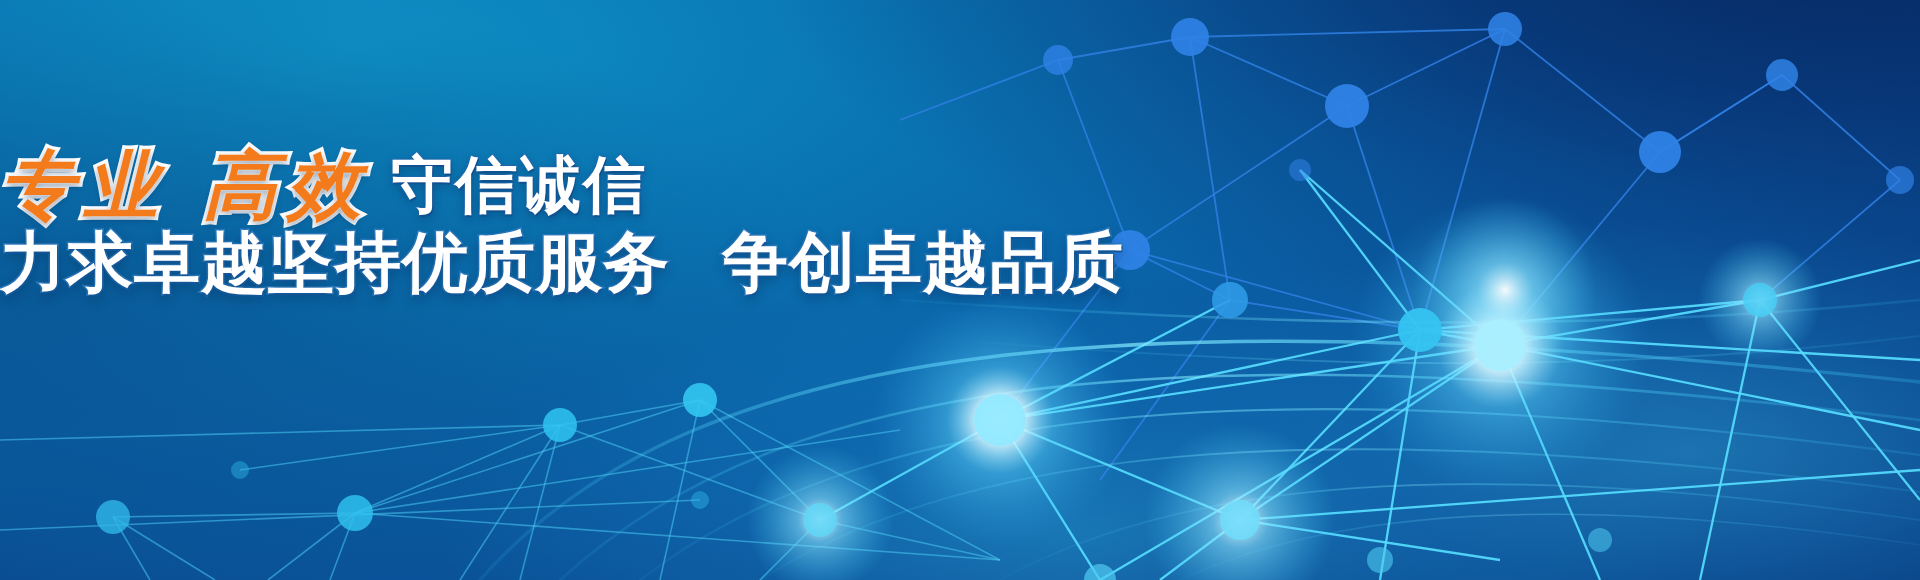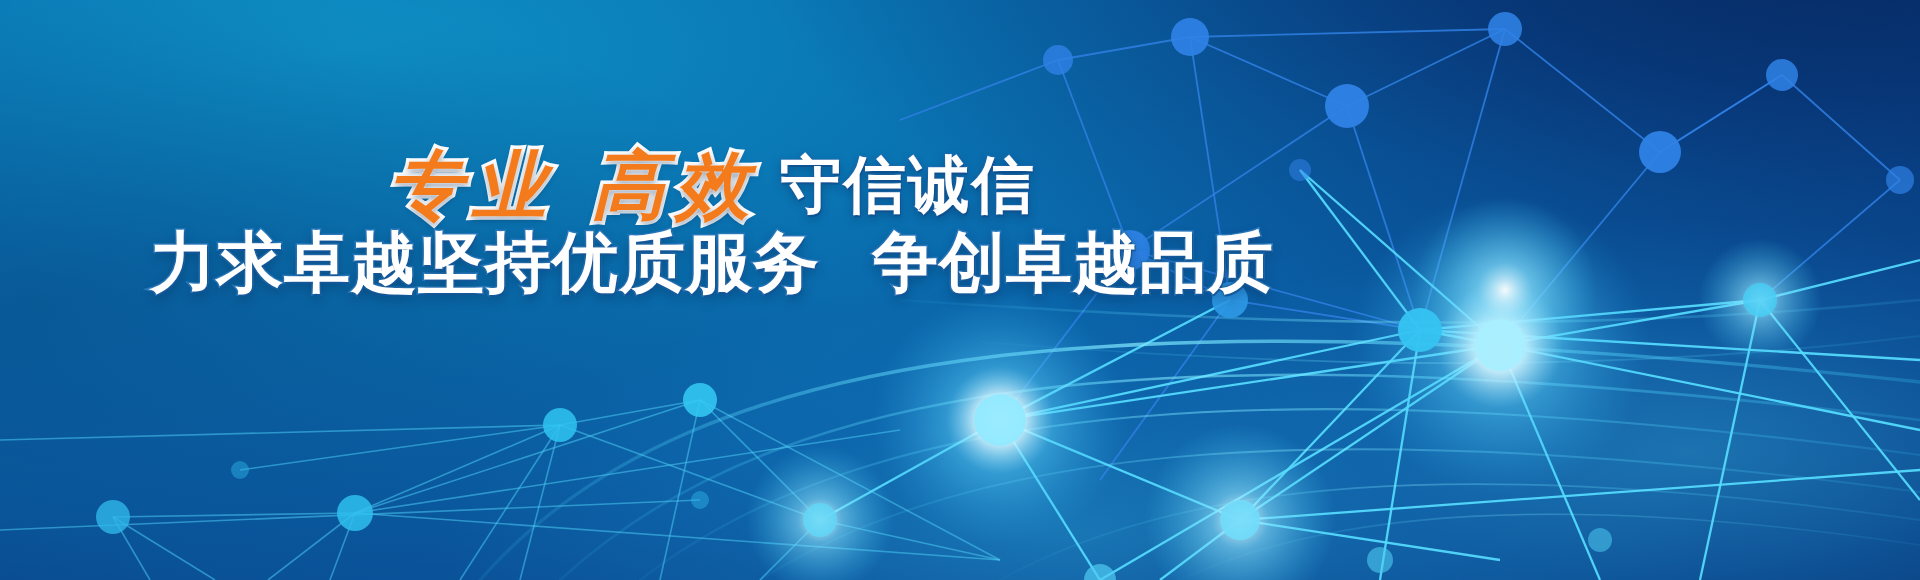--- a/index.html
+++ b/index.html
@@ -53,24 +53,23 @@
     position: absolute;
     inset: 0;
     width: 1920px;
     height: 580px;
     pointer-events: none;
   }
 
   
   .copy {
     position: absolute;
-    left: 12px;
+    left: 0;
     top: 148px;
     width: 1400px;
-    text-align: center;
     pointer-events: none;
   }
 
   .line-1 {
     display: block;
     white-space: nowrap;
     line-height: 1.0;
     margin-bottom: 6px;
   }
 

